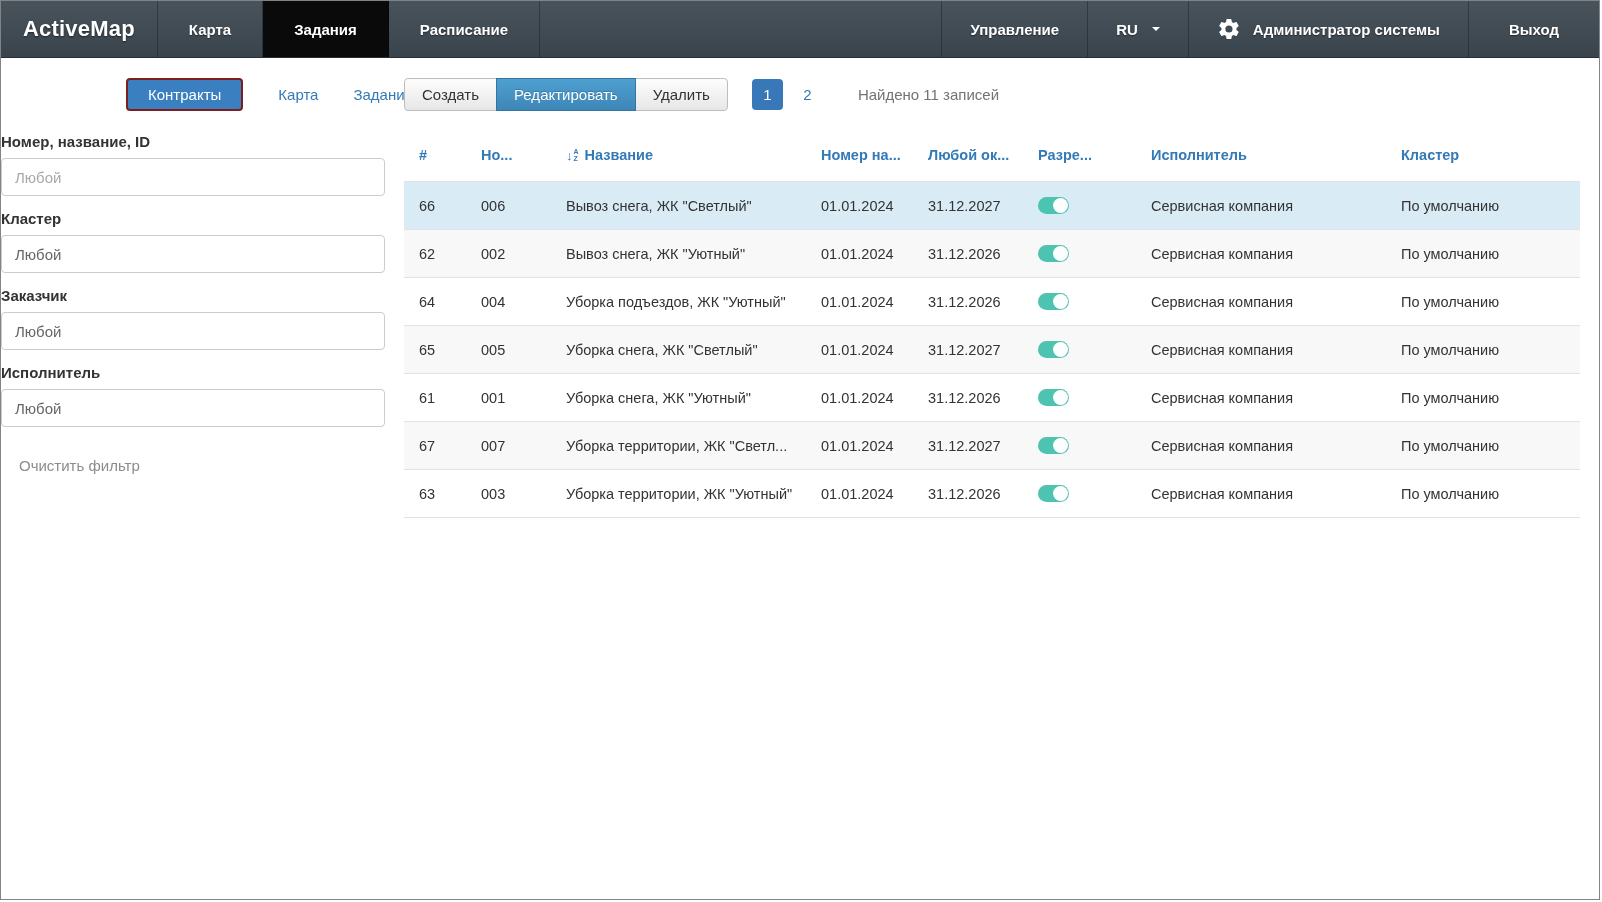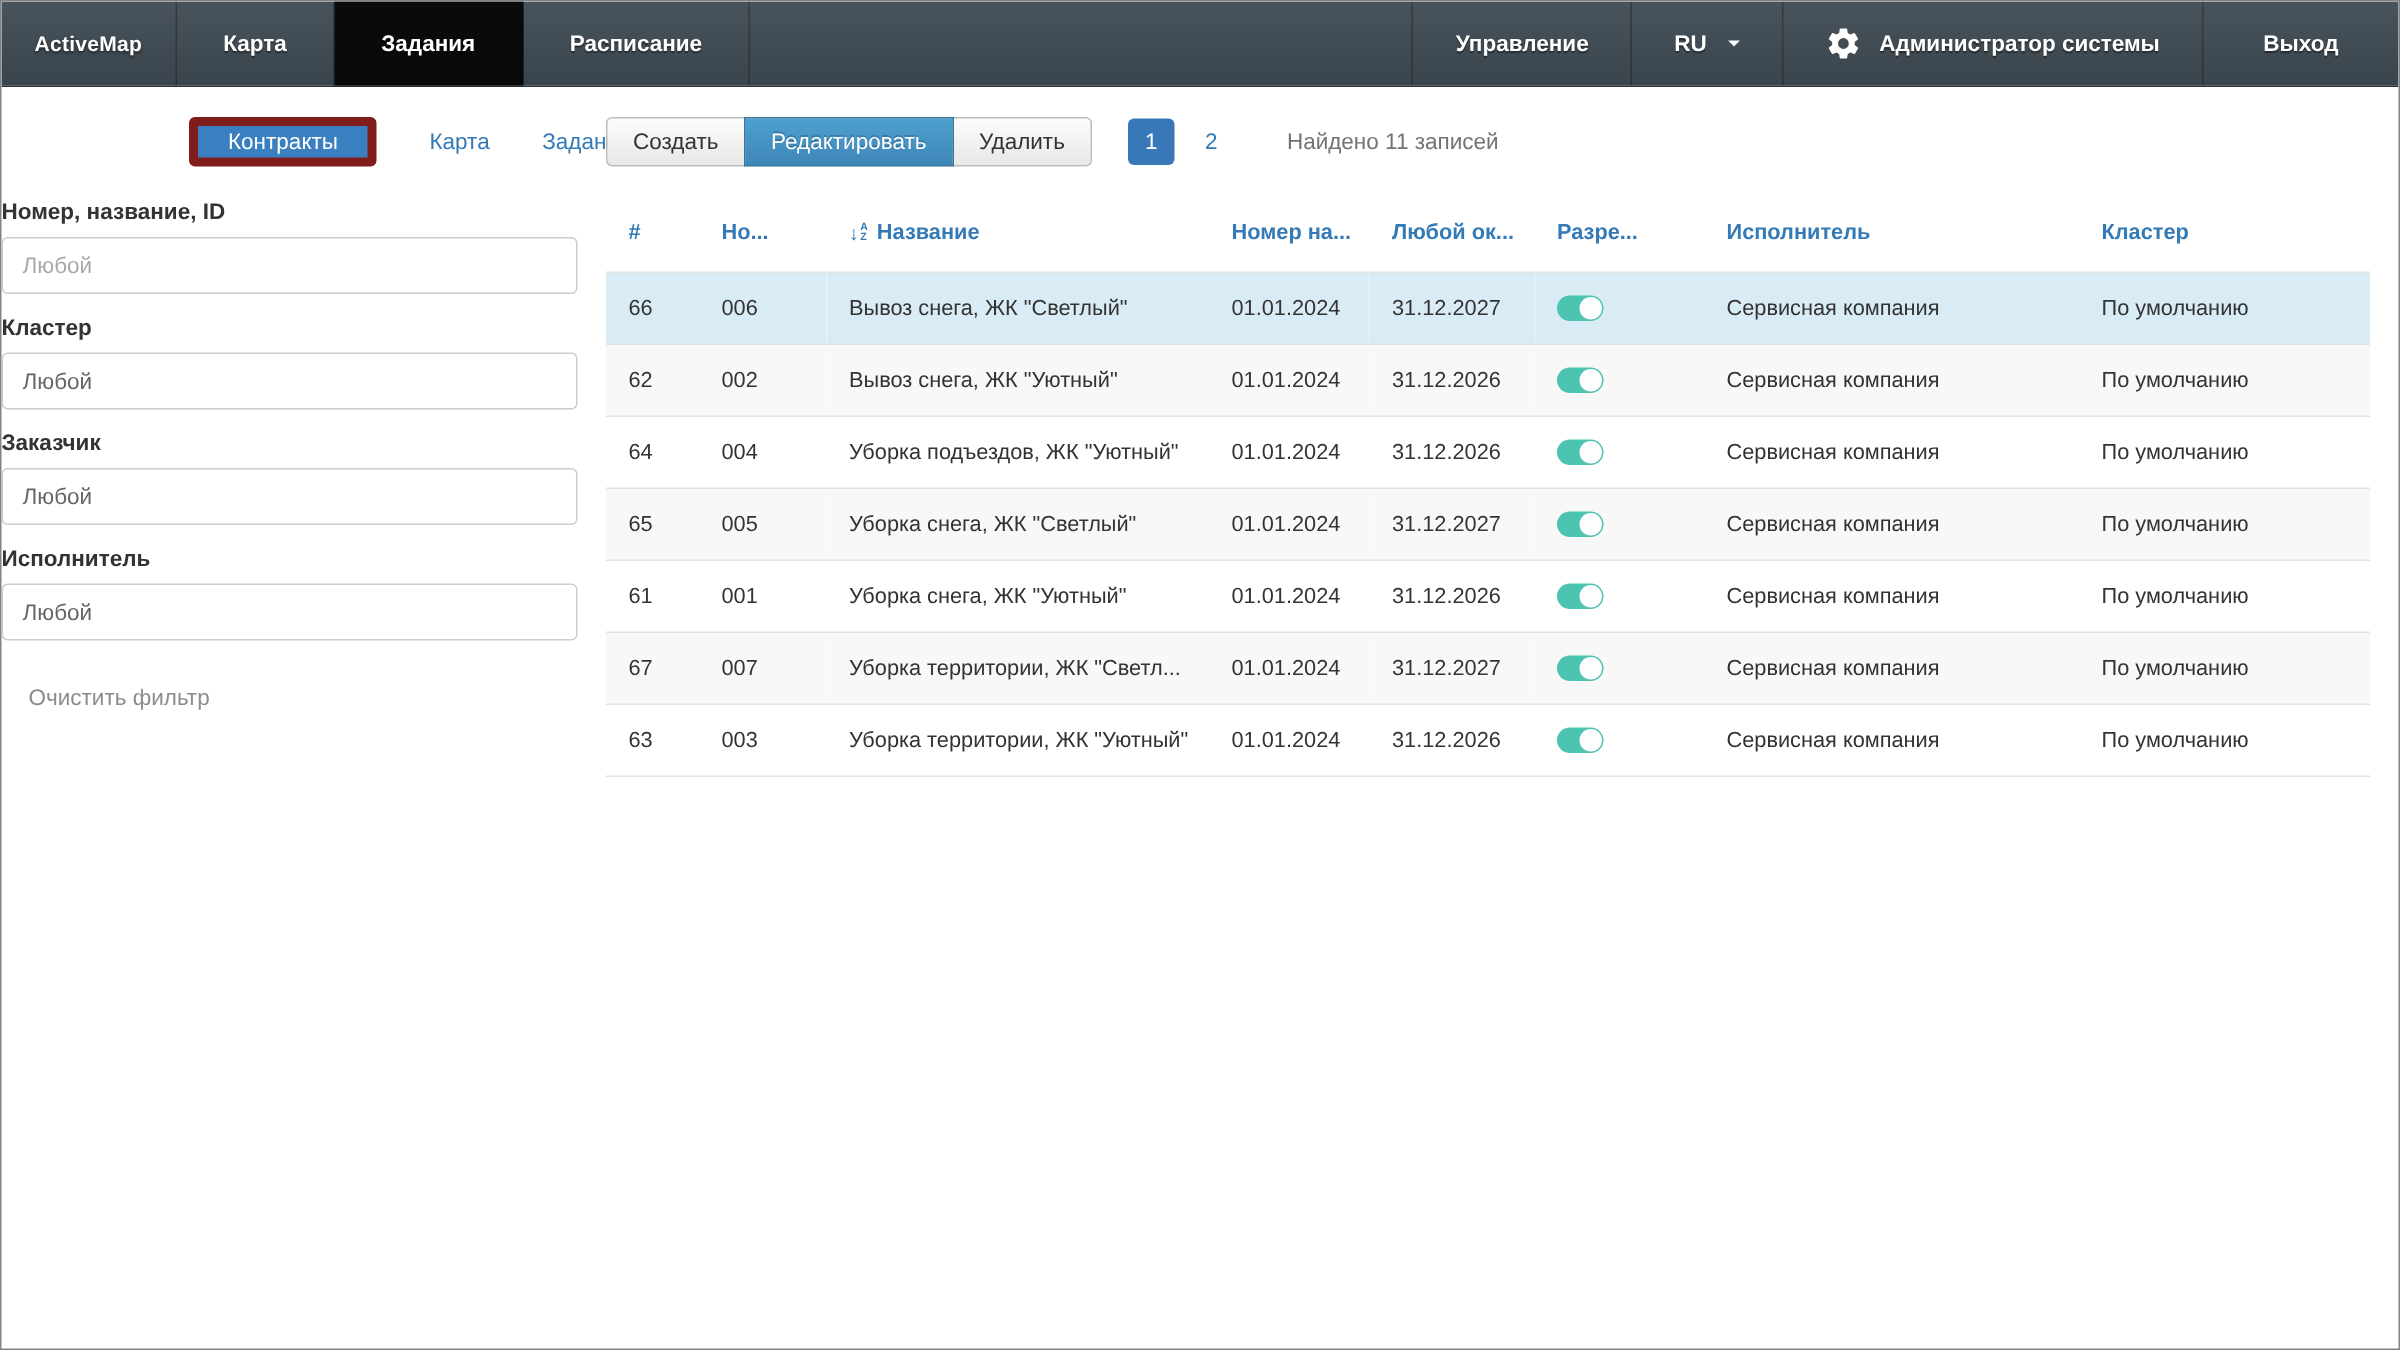--- a/index.html
+++ b/index.html
@@ -2,42 +2,42 @@
 <html><head>
 <meta charset="utf-8">
 <style>
   * { margin:0; padding:0; box-sizing:border-box; }
   body { font-family:"Liberation Sans", sans-serif; background:#fff; }
   .viewport { width:1600px; height:900px; border:1px solid #838383; background:#fff; overflow:hidden; display:flex; flex-direction:column; }
 
   
   .navbar { height:57px; flex:0 0 57px; display:flex; align-items:stretch;
             background:linear-gradient(#48535b,#3a444c); border-bottom:1px solid #272e33; color:#fff; }
-  .brand { display:flex; align-items:center; padding:0 22px; font-size:14px; font-weight:bold;
+  .brand { display:flex; align-items:center; padding:0 22px; font-size:22px; font-weight:bold;
            letter-spacing:.2px; text-shadow:0 1px 2px rgba(0,0,0,.5); border-right:1px solid rgba(0,0,0,.28);text-align:right; }
   .nav-tab { display:flex; align-items:center; padding:0 31px; font-size:15px; font-weight:bold;
              text-shadow:0 1px 1px rgba(0,0,0,.45); border-right:1px solid rgba(0,0,0,.28); cursor:pointer; }
   .nav-tab.active { background:#0a0a0a; }
   .nav-spacer { flex:1; }
   .nav-item { display:flex; align-items:center; gap:12px; padding:0 28px; font-size:15px; font-weight:bold;
               text-shadow:0 1px 1px rgba(0,0,0,.45); border-left:1px solid rgba(0,0,0,.28); cursor:pointer; }
   .nav-item.logout { padding:0 40px; }
   .caret { width:0; height:0; border-left:4px solid transparent; border-right:4px solid transparent;
            border-top:4px solid #fff; display:inline-block; margin-left:2px; }
   .gear { display:inline-flex; width:24px; height:24px; }
   .gear svg { width:24px; height:24px; fill:#fff; }
 
   
   .main { flex:1; display:flex; align-items:flex-start; }
   .sidebar { width:400px; flex:0 0 400px; }
   .content { flex:1; padding:0 19px 0 3px; }
 
   
   .subtabs { margin:20px 0 0 125px; display:flex; align-items:center; }
-  .btn-pill { background:#3a7fc0; color:#fff; border:6px solid #7f1d1d; border-radius:4px;
+  .btn-pill { background:#3a7fc0; color:#fff; border:2px solid #7f1d1d; border-radius:4px;
               height:33px; padding:0 20px; font-size:15px; font-family:inherit; cursor:pointer; }
   .subtab-link { color:#337ab7; font-size:15px; text-decoration:none; margin-left:35px; cursor:pointer; }
 
   
   .filters { padding:22px 16px 0 0; }
   .filter-group { margin-bottom:14px; }
   .filter-label { font-size:15px; font-weight:bold; color:#333; margin-bottom:8px; }
   .filter-input { width:100%; height:38px; border:1px solid #ccc; border-radius:4px; padding:0 13px;
                   font-size:15px; font-family:inherit; color:#3b82f6; }
   .filter-input::placeholder { color:#a9a9a9; }

